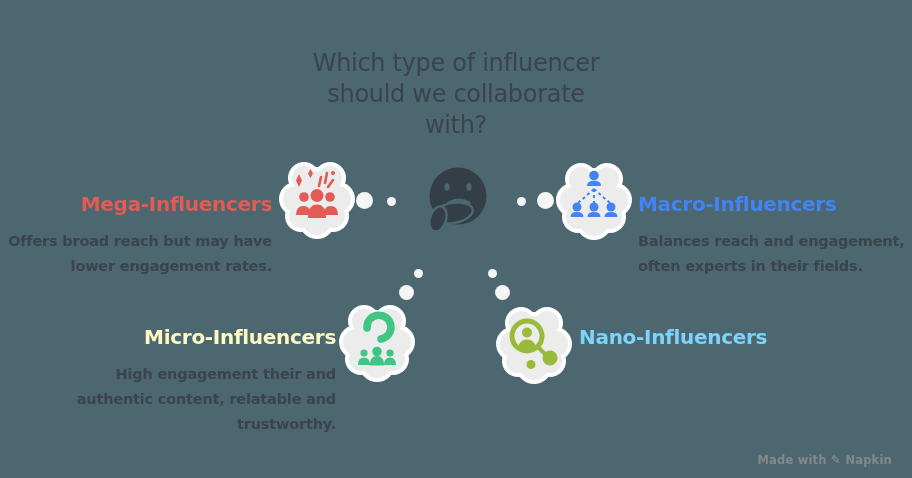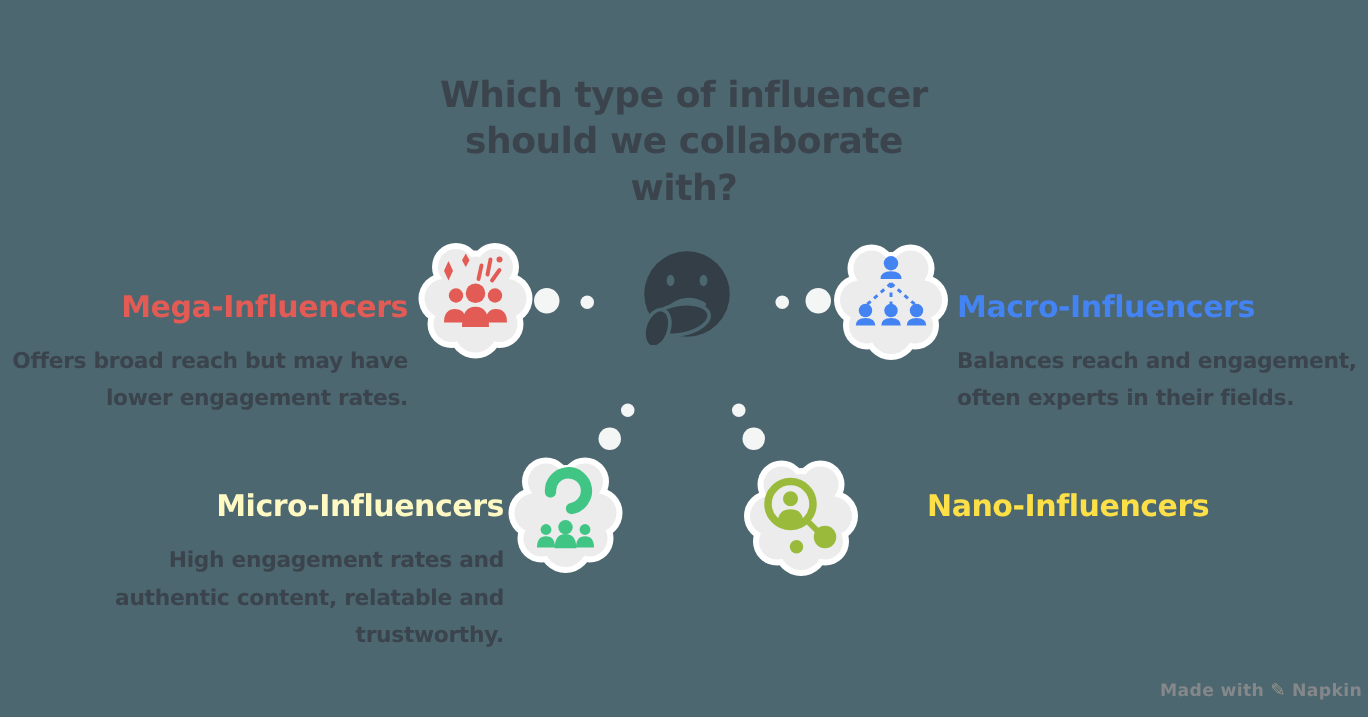--- a/index.html
+++ b/index.html
@@ -9,21 +9,21 @@
   *{margin:0;padding:0;box-sizing:border-box;}
   html,body{background:var(--bg);}
   .stage{
     position:relative;width:912px;height:478px;overflow:hidden;
     background:var(--bg);
     font-family:"DejaVu Sans","Liberation Sans",sans-serif;
     color:var(--ink);
   }
   .title{
     position:absolute;top:48px;left:0;right:0;margin:auto;
-    text-align:center;font-size:24px;font-weight:700;line-height:31px;
+    text-align:center;font-size:24px;font-weight:400;line-height:31px;
     letter-spacing:-0.3px;white-space:pre-line;color:var(--ink);
   }
   .section{position:absolute;}
   .section h2{
     font-size:20px;font-weight:700;letter-spacing:-0.3px;line-height:23px;
     margin-bottom:13px;
   }
   .section p{
     font-size:14.5px;font-weight:700;line-height:25px;letter-spacing:-0.2px;
     white-space:pre-line;color:var(--ink);
@@ -41,21 +41,21 @@
   .dot{position:absolute;border-radius:50%;background:var(--dot);}
   .d-lbig{left:356px;top:192px;width:17px;height:17px;}
   .d-lsmall{left:387px;top:197px;width:9px;height:9px;}
   .d-rsmall{left:517px;top:197px;width:9px;height:9px;}
   .d-rbig{left:537px;top:192px;width:17px;height:17px;}
   .d-blsmall{left:414px;top:269px;width:9px;height:9px;}
   .d-blbig{left:399px;top:285px;width:15px;height:15px;}
   .d-brsmall{left:488px;top:269px;width:9px;height:9px;}
   .d-brbig{left:495px;top:285px;width:15px;height:15px;}
   .watermark{
-    position:absolute;right:4px;bottom:11px;font-size:11.5px;font-weight:700;
+    position:absolute;right:20px;bottom:11px;font-size:11.5px;font-weight:700;
     color:#85888A;letter-spacing:0.2px;
   }
   .watermark .pen{color:#97948C;font-size:12px;}
   svg{display:block;}
 </style>
 </head>
 <body>
 
 <div class="stage">
 
@@ -232,27 +232,27 @@
   </div>
 
   <div class="section sec-macro">
     <h2 style="color: rgb(68, 131, 242);">Macro-Influencers</h2>
     <p>Balances reach and engagement,
 often experts in their fields.</p>
   </div>
 
   <div class="section sec-micro">
     <h2 style="color: #fef9c3;">Micro-Influencers</h2>
-    <p>High engagement rates and
+    <p>High engagement their and
 authentic content, relatable and
 trustworthy.</p>
   </div>
 
   <div class="section sec-nano">
-    <h2 style="color: #fde047; margin-left: 39px;">Nano-Influencers</h2>
+    <h2 style="color: #7dd3fc;">Nano-Influencers</h2>
   </div>
 
   <div class="watermark">
     <span>Made with</span>
     <span class="pen">✎</span>
     <span>Napkin</span>
   </div>
 
 </div>
 

